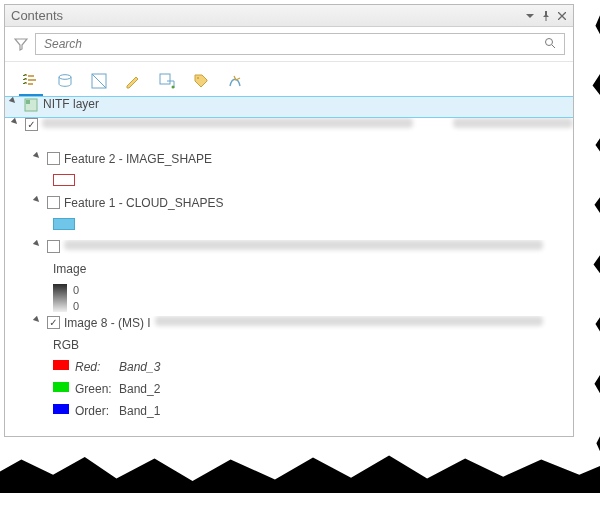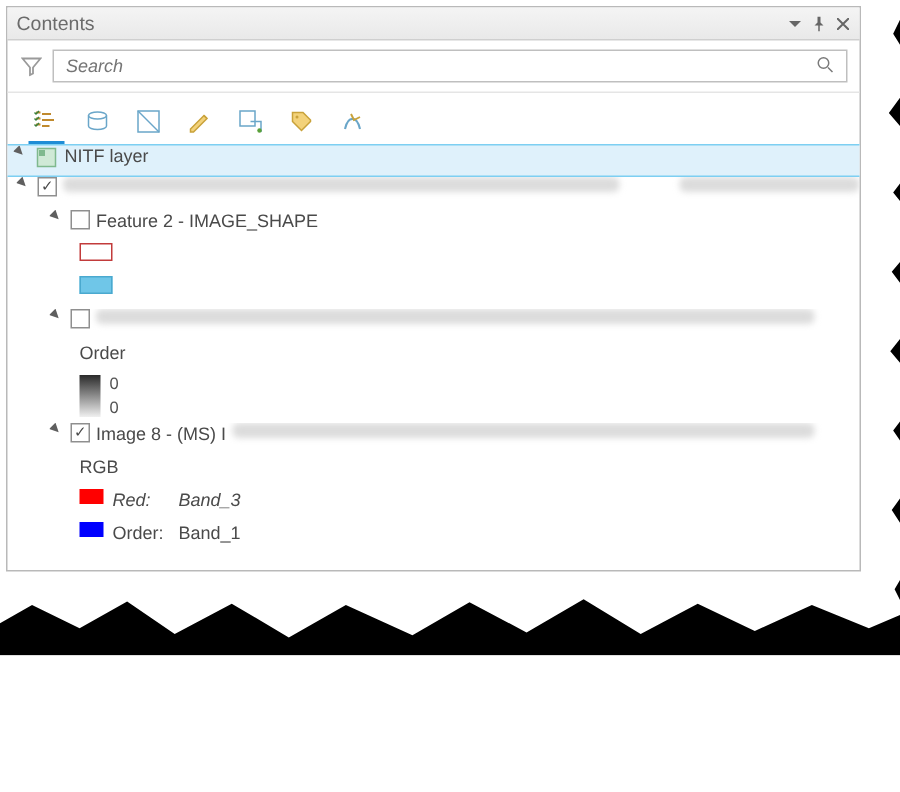--- a/index.html
+++ b/index.html
@@ -284,48 +284,57 @@
       <span class="twisty">
             <svg width="8" height="8" viewBox="0 0 8 8">
               <path d="M1 1 L7 4 L1 7 Z" fill="currentColor" transform="rotate(45 4 4)"></path>
             </svg>
           </span>
       <span class="chk checked"></span>
       <span class="blurred-long"></span>
       <span class="blurred-short"></span>
     </div>
 
-    <div class="row" style="padding-left:28px;">
+    <div class="row" style="padding-left:28px;margin-top:12px;">
       <span class="twisty">
             <svg width="8" height="8" viewBox="0 0 8 8">
               <path d="M1 1 L7 4 L1 7 Z" fill="currentColor" transform="rotate(45 4 4)"></path>
             </svg>
           </span>
       <span class="chk"></span>
       <span class="label">Feature 2 - IMAGE_SHAPE</span>
     </div>
     <div class="row" style="padding-left:48px;">
       <span class="swatch-red"></span>
     </div>
 
+    <div class="row" style="padding-left:28px;">
+      <span class="twisty">
+            <svg width="8" height="8" viewBox="0 0 8 8">
+              <path d="M1 1 L7 4 L1 7 Z" fill="currentColor" transform="rotate(45 4 4)"></path>
+            </svg>
+          </span>
+      <span class="chk"></span>
+      <span class="label">Feature 1 - CLOUD_SHAPES</span>
+    </div>
     <div class="row" style="padding-left:48px;">
       <span class="swatch-cyan"></span>
     </div>
 
     <div class="row" style="padding-left:28px;">
       <span class="twisty">
             <svg width="8" height="8" viewBox="0 0 8 8">
               <path d="M1 1 L7 4 L1 7 Z" fill="currentColor" transform="rotate(45 4 4)"></path>
             </svg>
           </span>
       <span class="chk"></span>
       <span class="blurred-long"></span>
     </div>
     <div class="row" style="padding-left:48px;">
-      <span>Order</span>
+      <span>Image</span>
     </div>
     <div class="row" style="height:32px;">
       <span class="gradient"></span>
       <span class="gradlabels">
         <span>0</span>
         <span>0</span>
       </span>
     </div>
 
     <div class="row" style="padding-left:28px;">
@@ -340,20 +349,25 @@
     </div>
     <div class="row" style="padding-left:48px;">
       <span>RGB</span>
     </div>
     <div class="row" style="padding-left:48px;font-style:italic;">
       <span class="colorchip chip-red"></span>
       <span style="width:44px;">Red:</span>
       <span>Band_3</span>
     </div>
     <div class="row" style="padding-left:48px;">
+      <span class="colorchip chip-green"></span>
+      <span style="width:44px;">Green:</span>
+      <span>Band_2</span>
+    </div>
+    <div class="row" style="padding-left:48px;">
       <span class="colorchip chip-blue"></span>
       <span style="width:44px;">Order:</span>
       <span>Band_1</span>
     </div>
 
   </div>
 </div>
 
 <div class="torn torn-right"></div>
 <div class="torn torn-bottom"></div>

